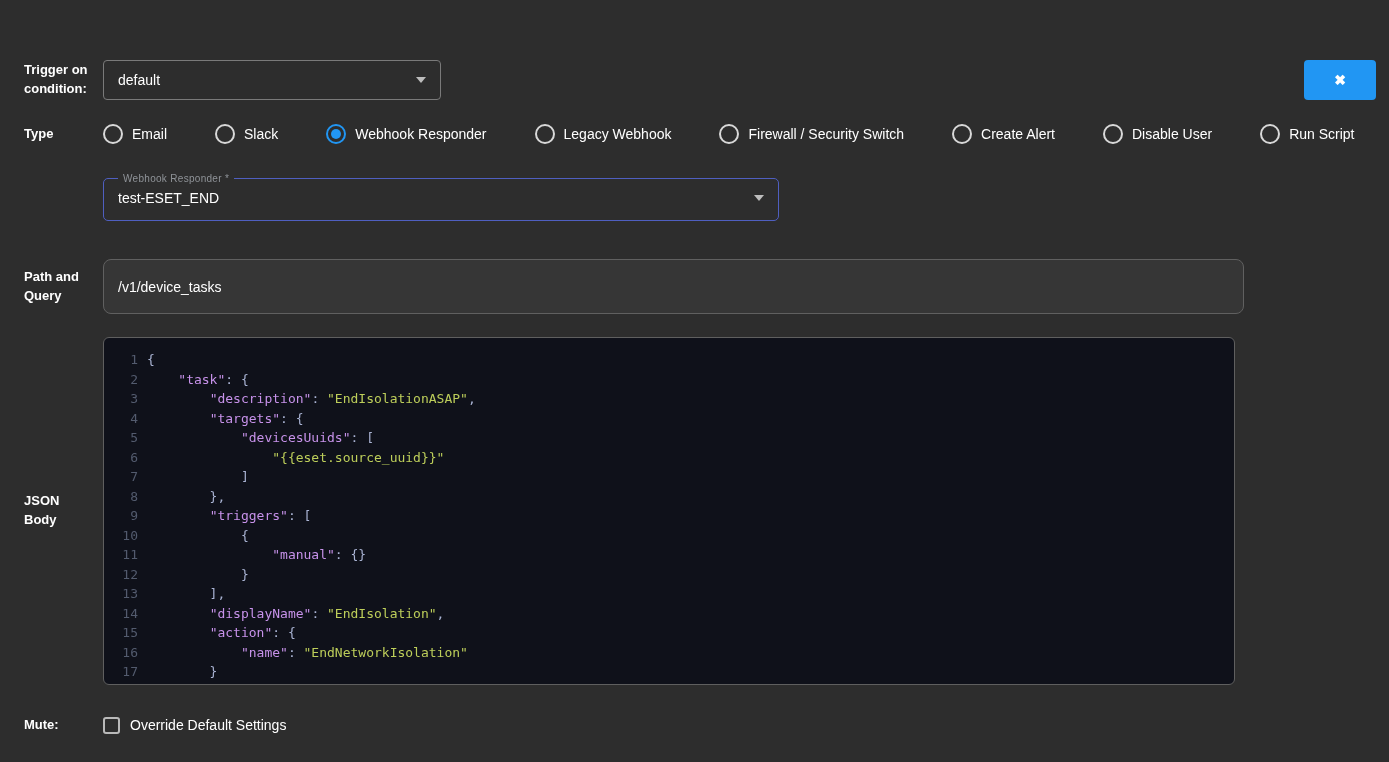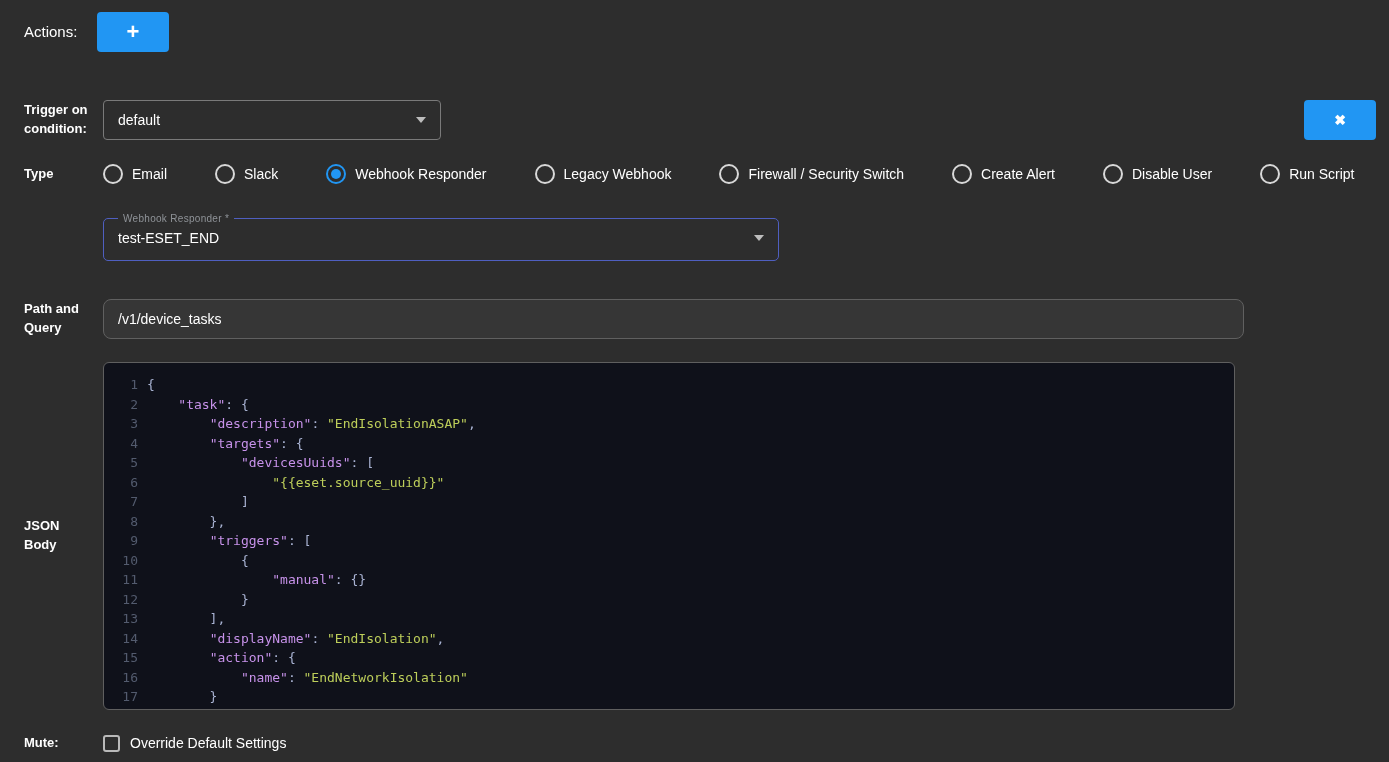--- a/index.html
+++ b/index.html
@@ -60,58 +60,52 @@
     width:676px; border:1px solid #4f5fc0; border-radius:5px;
     padding:0 14px 8px 12px; background:transparent; cursor:pointer;
   }
   .mat-field legend {
     font-size:10px; color:#8f9398; padding:0 5px; margin-left:2px; letter-spacing:0.3px;
   }
   .mat-value { display:flex; align-items:center; height:28px; font-size:14px; padding-left:2px; }
   
   .path-row { margin-top:38px; }
   .path-input {
-    width:1141px; height:40px; background:#363636; border:1px solid #606060;
+    width:1141px; height:55px; background:#363636; border:1px solid #606060;
     border-radius:8px; color:#fff; font-size:14px; padding:0 14px;
     font-family:"Liberation Sans", sans-serif; outline:none;
   }
   
   .json-row { margin-top:23px; align-items:center; }
   .editor {
     width:1132px; height:348px; background:#0f111a;
     border:1px solid #5f5f5f; border-radius:6px;
     padding-top:12px; overflow:hidden;
     font-family:"DejaVu Sans Mono", monospace;
     font-size:13px; line-height:19.5px; cursor:text;
   }
   .code-line { display:flex; white-space:pre; }
   .ln { flex:0 0 34px; text-align:right; color:#535b6e; user-select:none; }
   .code { padding-left:9px; white-space:pre; }
   .tk-k { color:#c792ea; }
   .tk-s { color:#bdce5a; }
   .tk-p { color:#aab4d4; }
   
-  .mute-row { margin-top:24px; padding-bottom:20px; }
+  .mute-row { margin-top:31px; padding-bottom:20px; }
   .checkbox {
     width:17px; height:17px; border:2px solid #b9b9b9; border-radius:3px;
     background:transparent; cursor:pointer; flex:0 0 17px;
   }
   .checkbox-label { font-size:14px; margin-left:10px; cursor:pointer; }
 </style>
 </head>
 <body>
 
 <div class="page">
 
-  <div class="row actions-row">
-    <div class="label">Actions:</div>
-    <button class="btn-blue">
-      <span class="plus-glyph">+</span>
-    </button>
-  </div>
 
   <div class="row trigger-row">
     <div class="label">Trigger on condition:</div>
     <div class="select-plain">
       <span>default</span>
       <span class="caret-down"></span>
     </div>
     <div class="spacer"></div>
     <button class="btn-blue">
       <span class="close-glyph">✖</span>

